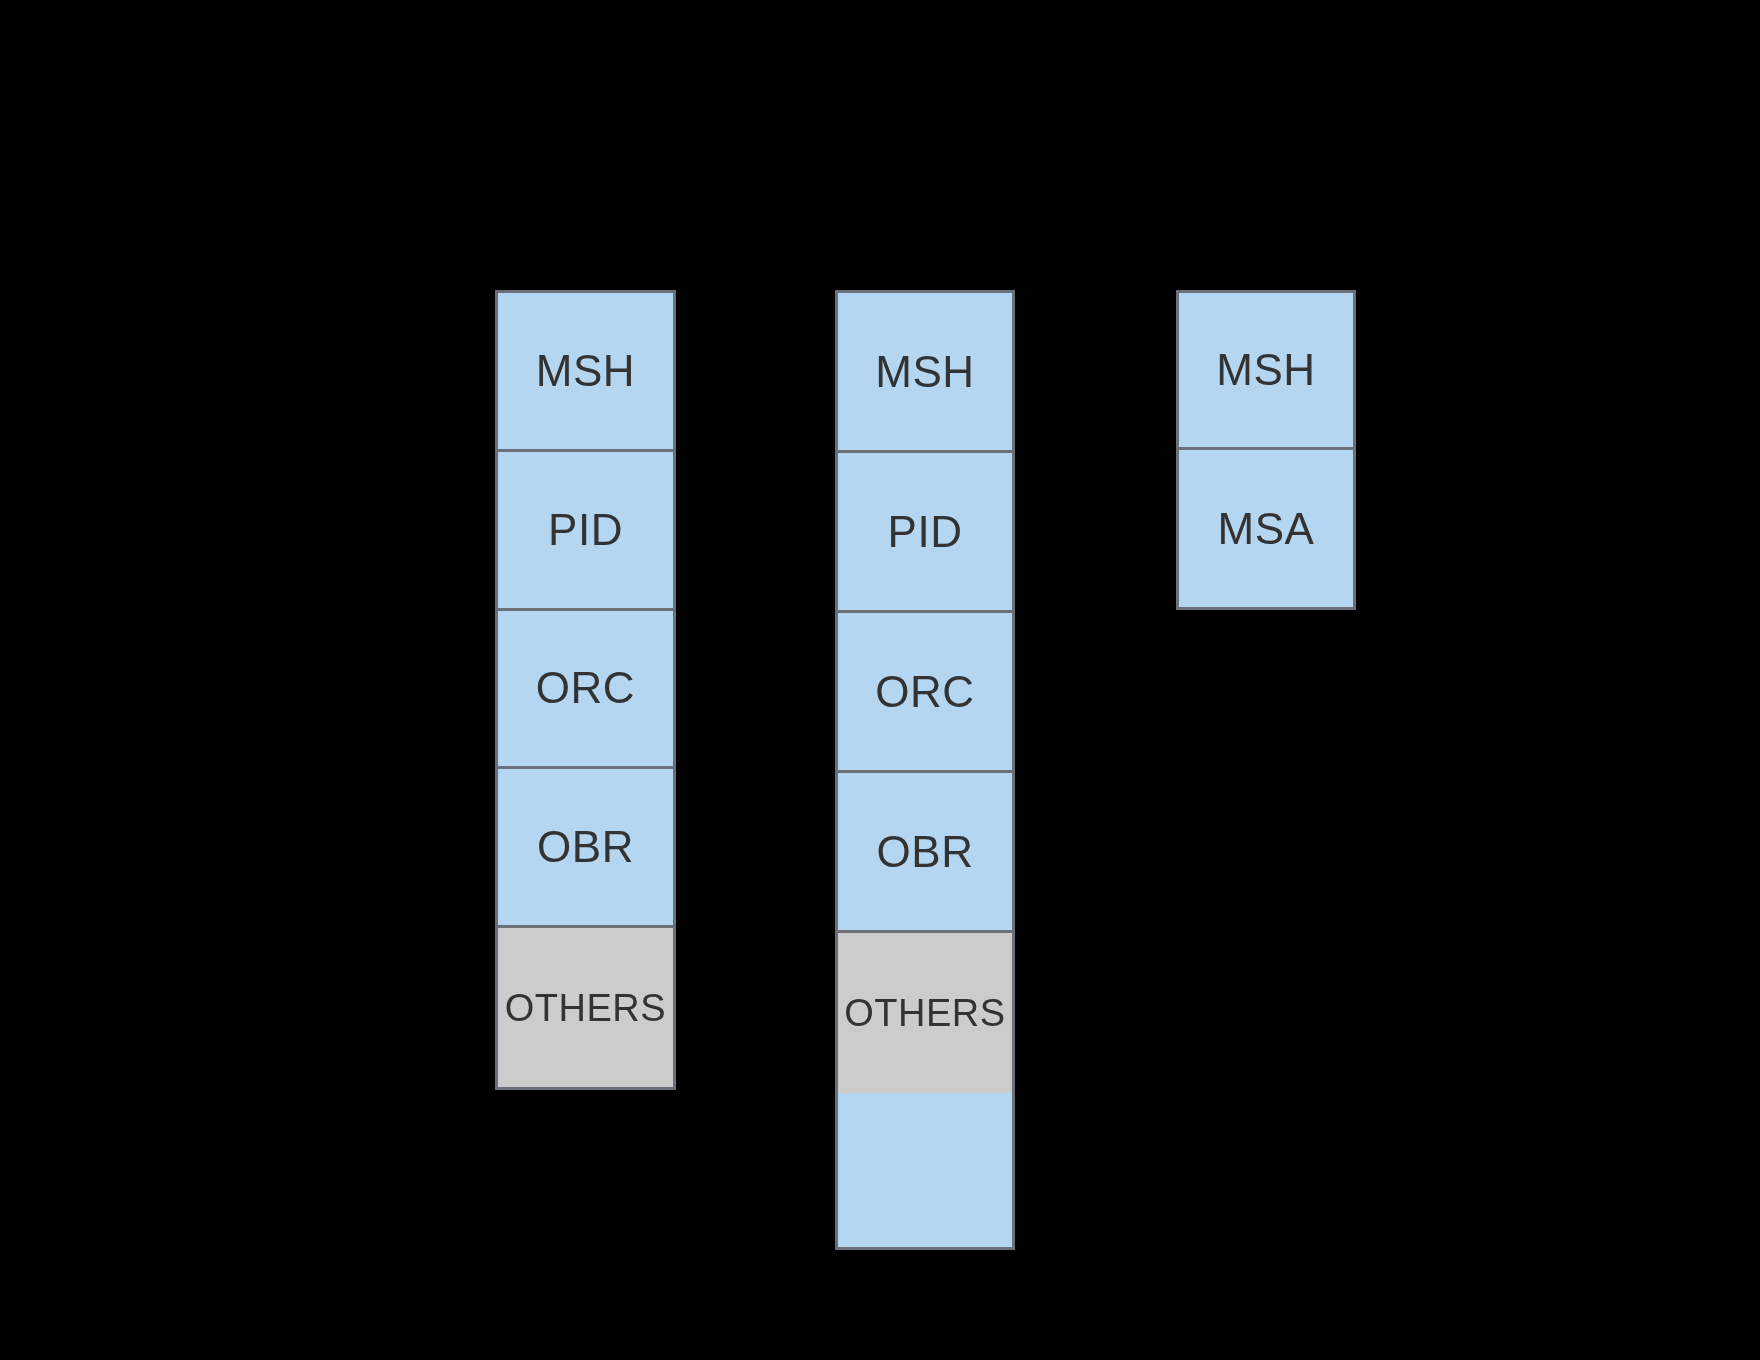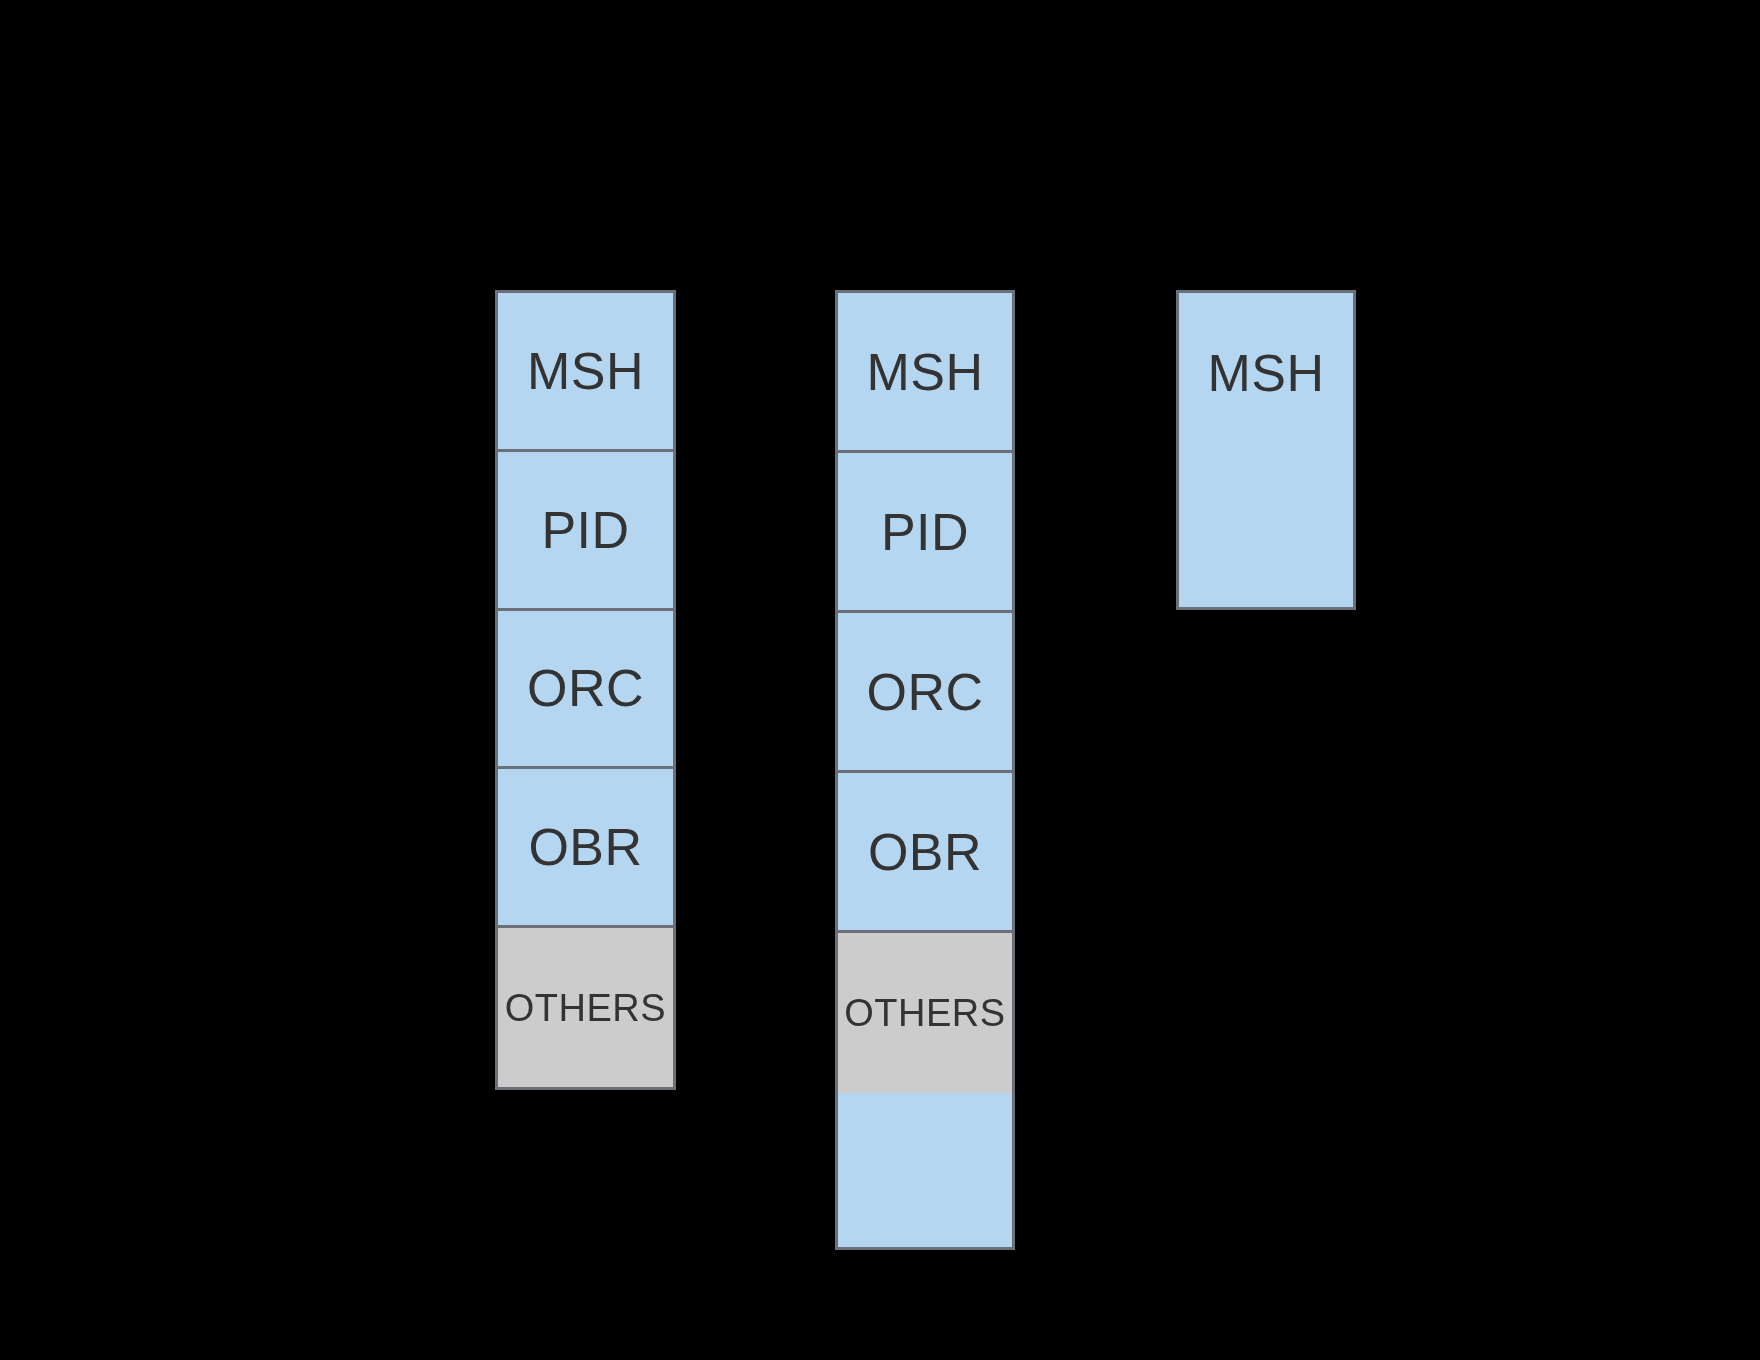--- a/index.html
+++ b/index.html
@@ -31,21 +31,21 @@
   }
   .segment-cell {
     box-sizing: border-box;
     display: flex;
     align-items: center;
     justify-content: center;
     width: 100%;
     height: 160px;
     background: #b4d6f0;
     color: #333333;
-    font-size: 52px;
+    font-size: 44px;
     line-height: 1;
     letter-spacing: 0.5px;
     border-bottom: 3px solid #6b7078;
     user-select: none;
   }
   .segment-cell:last-child {
     border-bottom: none;
   }
   .segment-cell.variant-others {
     background: #cccccc;
@@ -93,15 +93,16 @@
   <div class="message-column" id="column-result-message">
     <div class="segment-cell">MSH</div>
     <div class="segment-cell">PID</div>
     <div class="segment-cell">ORC</div>
     <div class="segment-cell">OBR</div>
     <div class="segment-cell variant-others">OTHERS</div>
   </div>
 
   <div class="message-column" id="column-ack-message">
     <div class="segment-cell">MSH</div>
+    <div class="segment-cell">MSA</div>
   </div>
 
 </div>
 
 </body></html>

